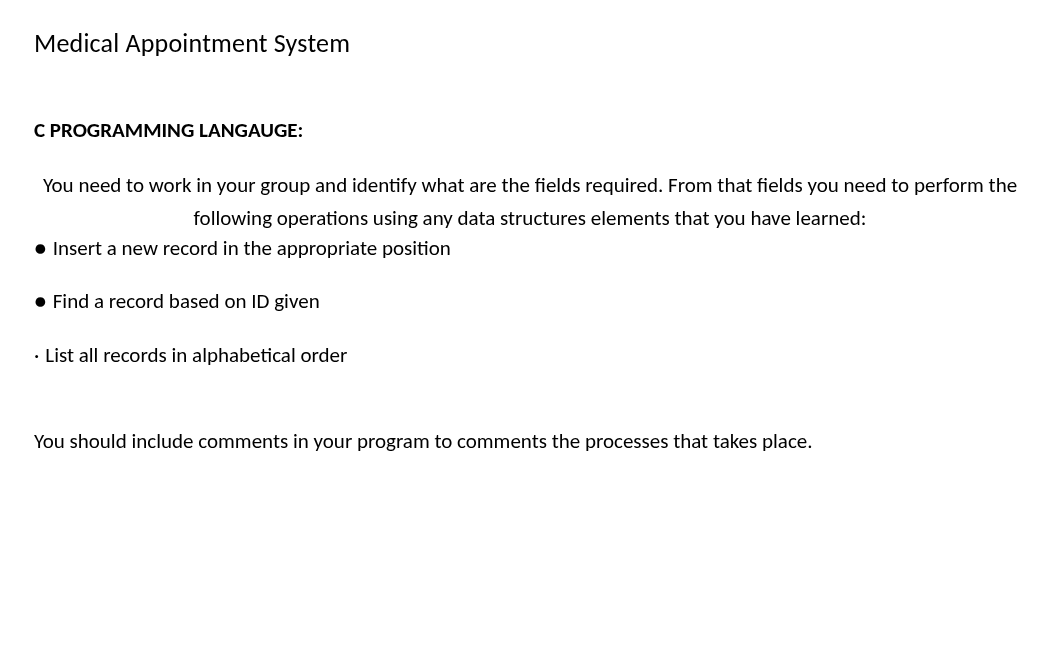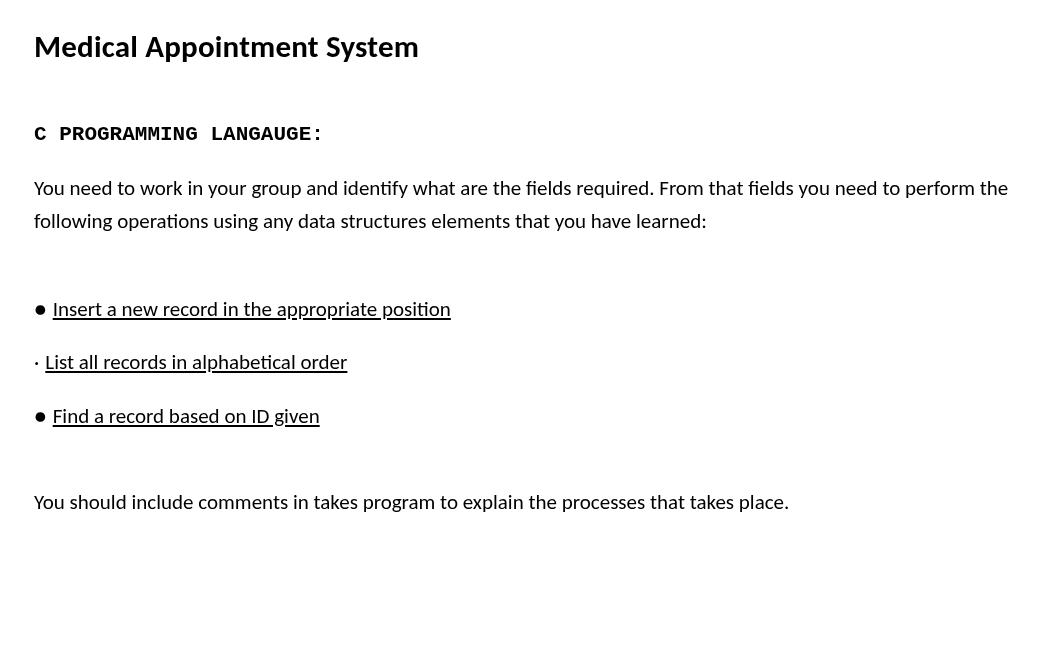--- a/index.html
+++ b/index.html
@@ -9,44 +9,42 @@
     }
     body {
       font-family: Calibri, 'Segoe UI', Arial, sans-serif;
       background: #ffffff;
       color: #000000;
       width: 1060px;
       height: 667px;
       padding: 27px 34px;
     }
     .title {
-      font-size: 31px;
-      font-weight: 700;
+      font-size: 26px;
+      font-weight: 400;
       margin-bottom: 58px;
       letter-spacing: 0.2px;
     }
     .subheading {
       font-size: 21px;
       font-weight: 700;
       margin-bottom: 26px;
-      font-family: Liberation Mono, monospace;
     }
     .intro-text {
       font-size: 21px;
       line-height: 1.55;
-      margin-bottom: 58px;
+      text-align: center;
     }
     .list-container {
       margin-bottom: 56px;
     }
     .list-item {
       font-size: 21px;
       margin-bottom: 24px;
       line-height: 1.4;
-      text-decoration: underline;
     }
     .list-item:last-child {
       margin-bottom: 0;
     }
     .bullet {
       display: inline-block;
       margin-right: 6px;
     }
     .closing-text {
       font-size: 21px;
@@ -63,22 +61,22 @@
 
 <h2 class="subheading">C PROGRAMMING LANGAUGE:</h2>
 
 <p class="intro-text">You need to work in your group and identify what are the fields required. From that fields you need to perform the following operations using any data structures elements that you have learned:</p>
 
 <div class="list-container">
   <div class="list-item">
     <span class="bullet">●</span><span>Insert a new record in the appropriate position</span>
   </div>
   <div class="list-item">
-    <span class="bullet">·</span><span>List all records in alphabetical order</span>
+    <span class="bullet">●</span><span>Find a record based on ID given</span>
   </div>
   <div class="list-item">
-    <span class="bullet">●</span><span>Find a record based on ID given</span>
+    <span class="bullet">·</span><span>List all records in alphabetical order</span>
   </div>
 </div>
 
 <p class="closing-text">
-  <span>You should include </span><span class="bold">comments</span><span> in takes program to explain the processes that takes place.</span>
+  <span>You should include </span><span class="bold">comments</span><span> in your program to comments the processes that takes place.</span>
 </p>
 
 </body></html>

